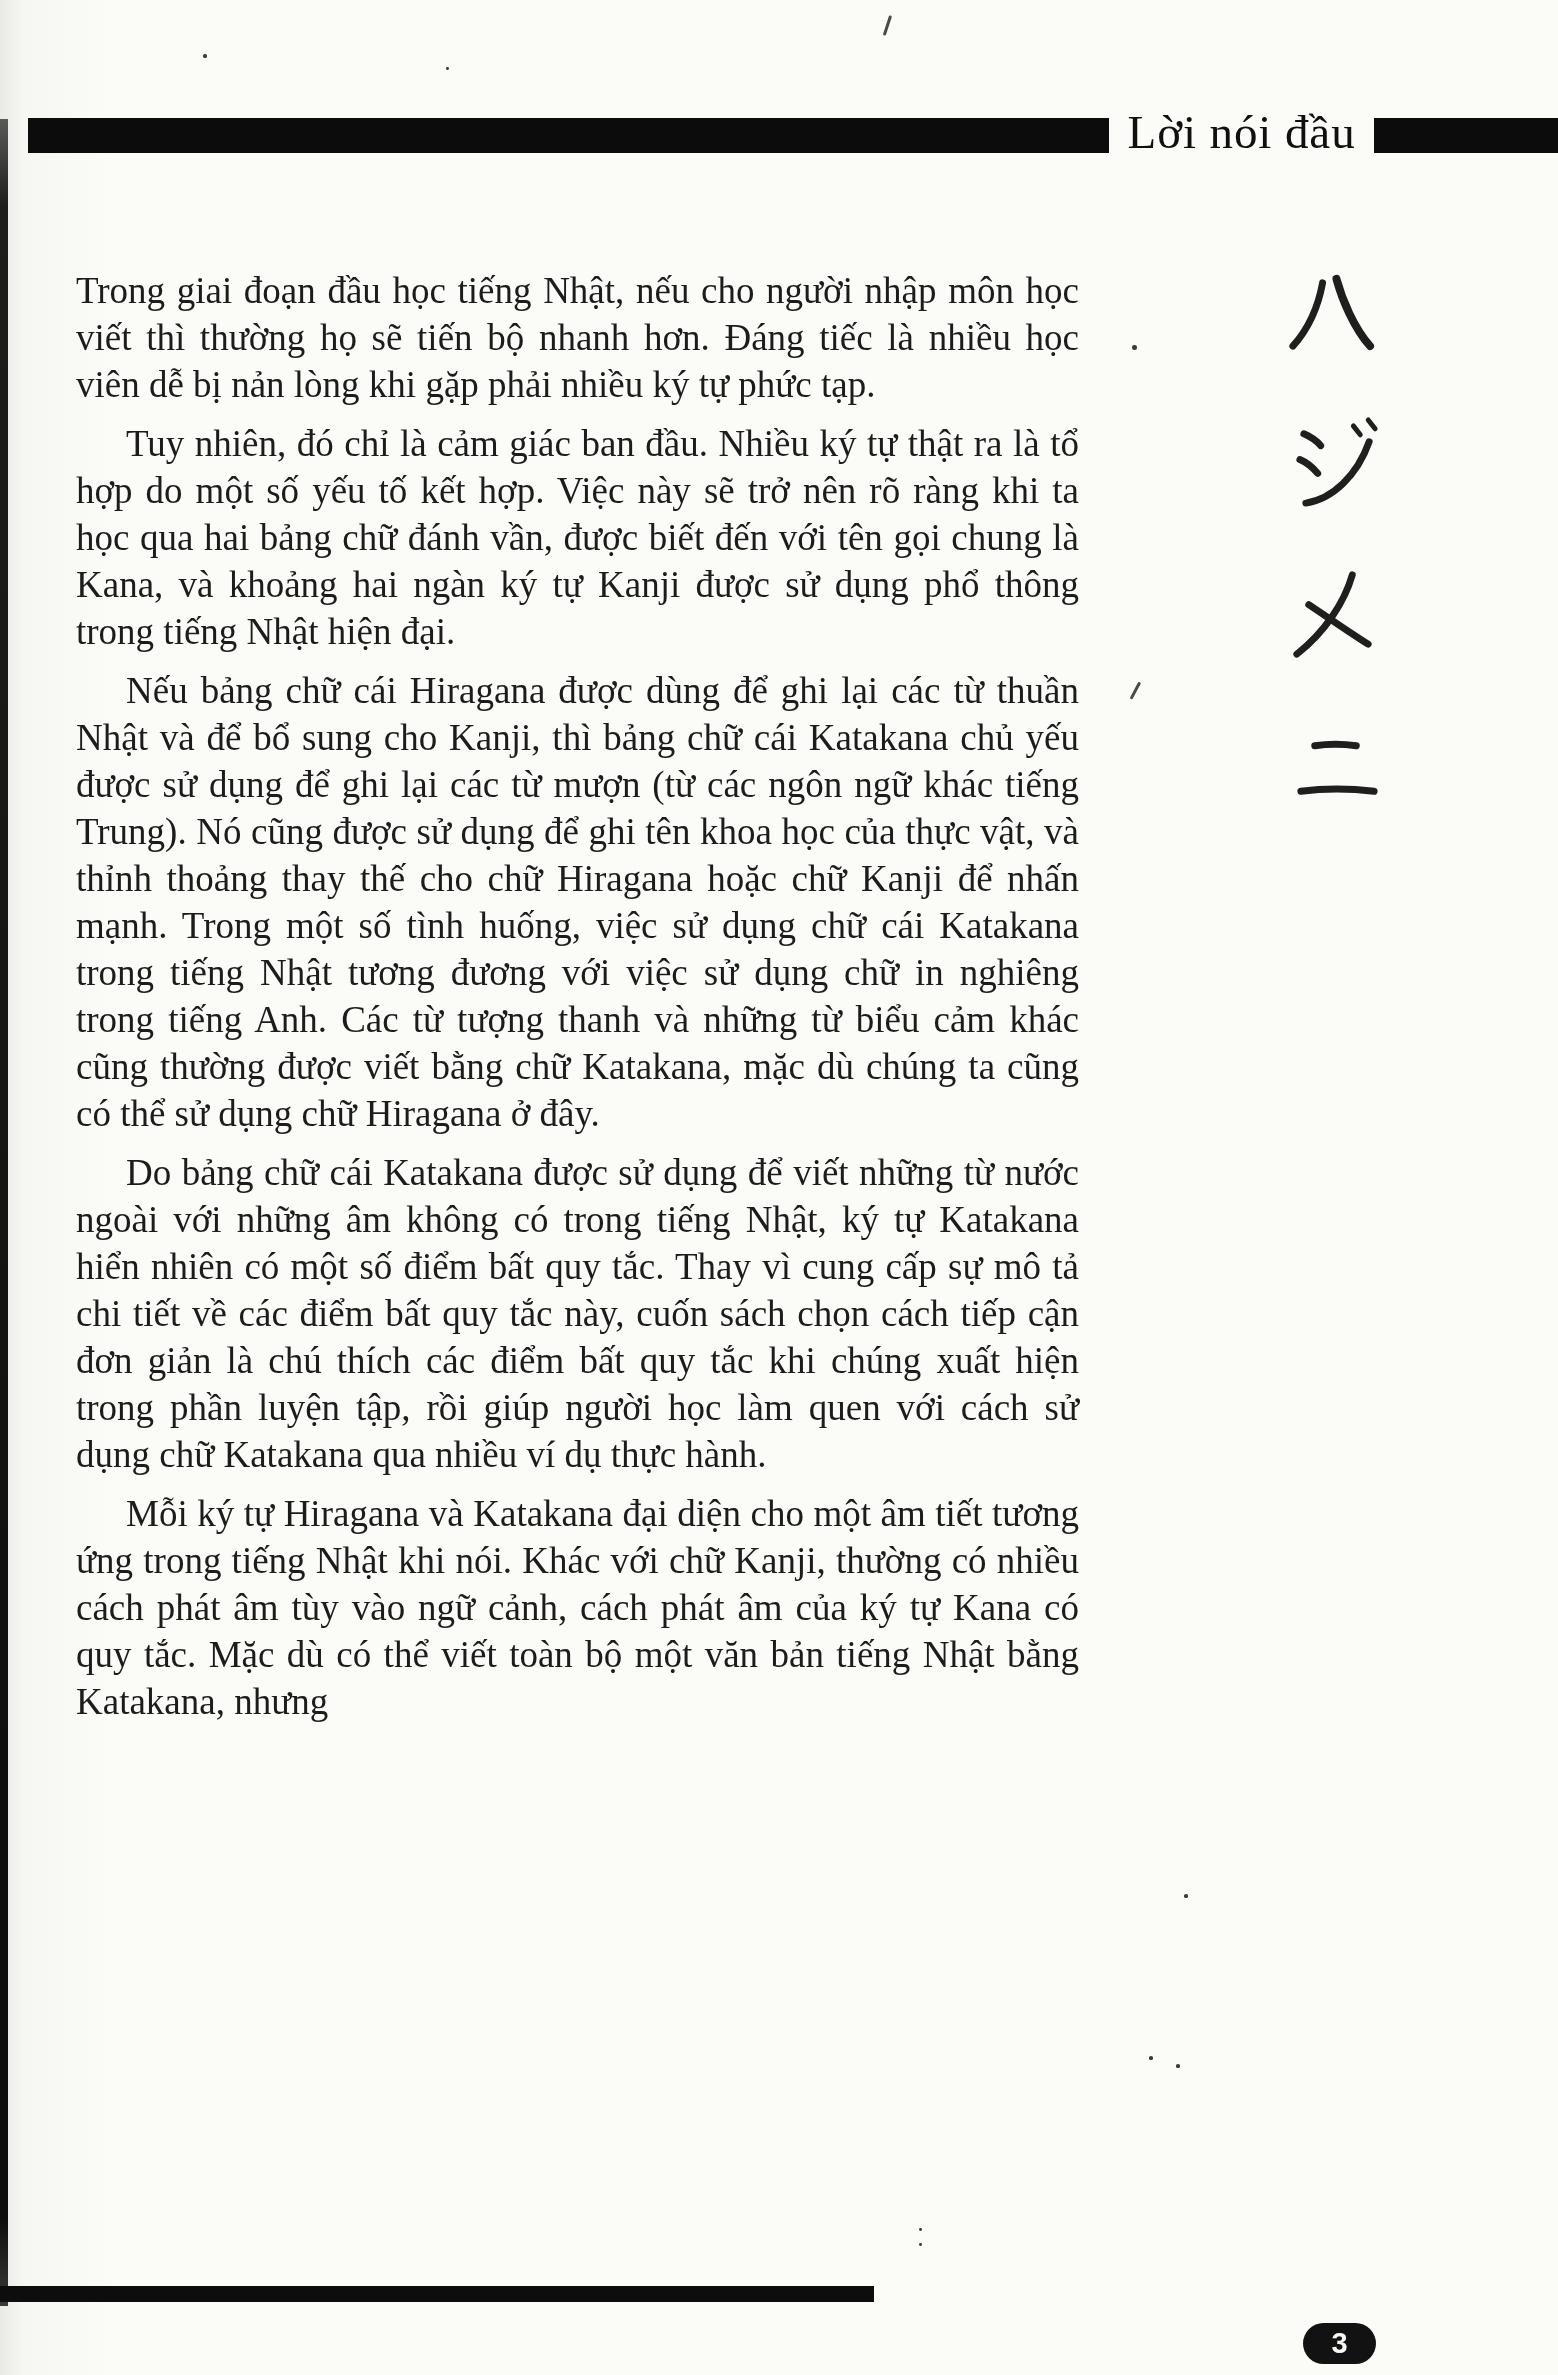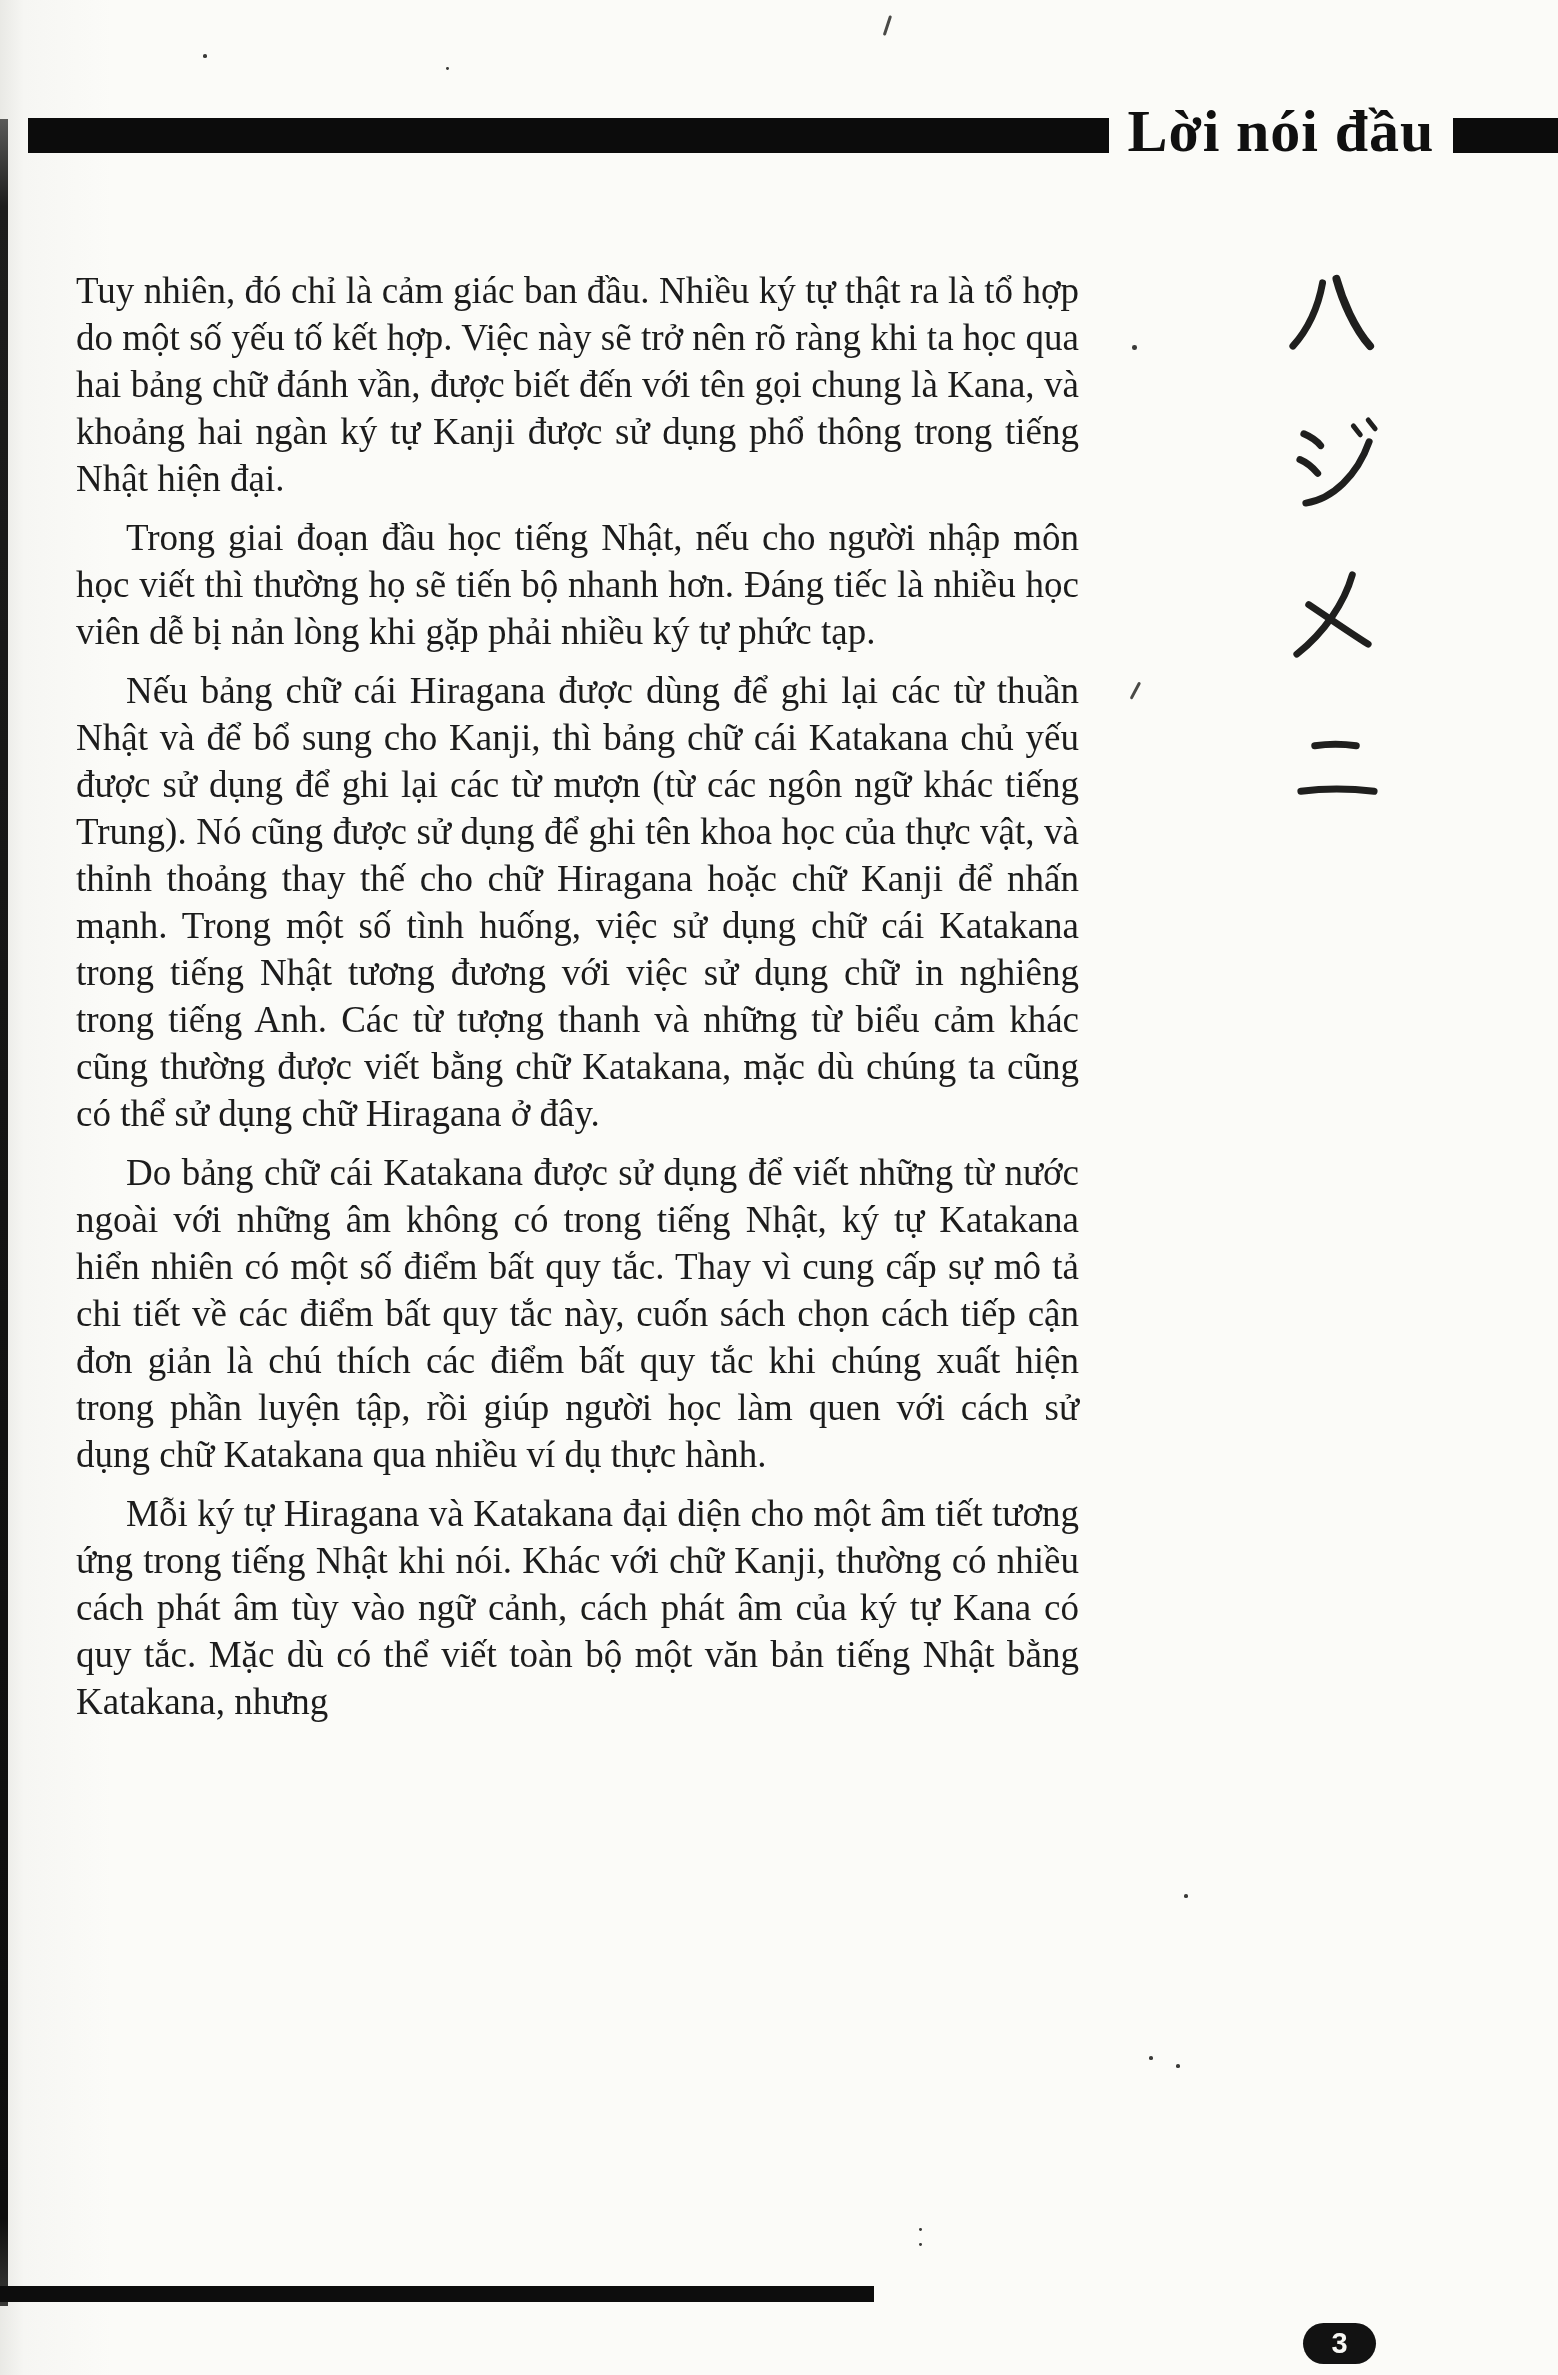--- a/index.html
+++ b/index.html
@@ -20,21 +20,21 @@
   }
   
   .header{
     position:absolute;left:28px;right:0;top:112px;height:47px;
     display:flex;align-items:center;gap:18.6px;
   }
   .rule{height:35px;background:#0c0c0c;}
   .rule-left{width:1081px;}
   .rule-right{flex:1;}
   .page-title{
-    font-size:60px;font-weight:700;white-space:nowrap;
+    font-size:47px;font-weight:400;white-space:nowrap;
     letter-spacing:0.9px;transform:translateY(-3.7px);color:#101010;
   }
   
   .kana-col{
     position:absolute;left:1279px;top:263px;width:112px;
     display:flex;flex-direction:column;gap:52px;
   }
   .kana-col svg{display:block;}
   .kana{stroke:#1f1f1e;fill:none;stroke-linecap:round;stroke-linejoin:round;}
   .k-off-1{margin-left:1.9px;}
@@ -96,22 +96,22 @@
       <path d="M 70 10 C 62 38, 42 68, 14 90" stroke-width="7"></path>
       <path d="M 26 40 C 44 52, 64 66, 86 80" stroke-width="7"></path>
     </svg>
     <svg class="kana k-off-4" width="99" height="99" viewBox="0 0 100 100" aria-label="ニ">
       <path d="M 28 30 C 42 28, 56 28, 70 30" stroke-width="7"></path>
       <path d="M 14 76 C 38 73, 62 73, 88 76" stroke-width="7"></path>
     </svg>
   </div>
 
   <div class="body-text">
+    <p>Trong giai đoạn đầu học tiếng Nhật, nếu cho người nhập môn học viết thì thường họ sẽ tiến bộ nhanh hơn. Đáng tiếc là nhiều học viên dễ bị nản lòng khi gặp phải nhiều ký tự phức tạp.</p>
     <p>Tuy nhiên, đó chỉ là cảm giác ban đầu. Nhiều ký tự thật ra là tổ hợp do một số yếu tố kết hợp. Việc này sẽ trở nên rõ ràng khi ta học qua hai bảng chữ đánh vần, được biết đến với tên gọi chung là Kana, và khoảng hai ngàn ký tự Kanji được sử dụng phổ thông trong tiếng Nhật hiện đại.</p>
-    <p>Trong giai đoạn đầu học tiếng Nhật, nếu cho người nhập môn học viết thì thường họ sẽ tiến bộ nhanh hơn. Đáng tiếc là nhiều học viên dễ bị nản lòng khi gặp phải nhiều ký tự phức tạp.</p>
     <p>Nếu bảng chữ cái Hiragana được dùng để ghi lại các từ thuần Nhật và để bổ sung cho Kanji, thì bảng chữ cái Katakana chủ yếu được sử dụng để ghi lại các từ mượn (từ các ngôn ngữ khác tiếng Trung). Nó cũng được sử dụng để ghi tên khoa học của thực vật, và thỉnh thoảng thay thế cho chữ Hiragana hoặc chữ Kanji để nhấn mạnh. Trong một số tình huống, việc sử dụng chữ cái Katakana trong tiếng Nhật tương đương với việc sử dụng chữ in nghiêng trong tiếng Anh. Các từ tượng thanh và những từ biểu cảm khác cũng thường được viết bằng chữ Katakana, mặc dù chúng ta cũng có thể sử dụng chữ Hiragana ở đây.</p>
     <p>Do bảng chữ cái Katakana được sử dụng để viết những từ nước ngoài với những âm không có trong tiếng Nhật, ký tự Katakana hiển nhiên có một số điểm bất quy tắc. Thay vì cung cấp sự mô tả chi tiết về các điểm bất quy tắc này, cuốn sách chọn cách tiếp cận đơn giản là chú thích các điểm bất quy tắc khi chúng xuất hiện trong phần luyện tập, rồi giúp người học làm quen với cách sử dụng chữ Katakana qua nhiều ví dụ thực hành.</p>
     <p>Mỗi ký tự Hiragana và Katakana đại diện cho một âm tiết tương ứng trong tiếng Nhật khi nói. Khác với chữ Kanji, thường có nhiều cách phát âm tùy vào ngữ cảnh, cách phát âm của ký tự Kana có quy tắc. Mặc dù có thể viết toàn bộ một văn bản tiếng Nhật bằng Katakana, nhưng</p>
   </div>
 
   <div class="footer-rule"></div>
   <div class="page-num">
     <span>3</span>
   </div>
 

